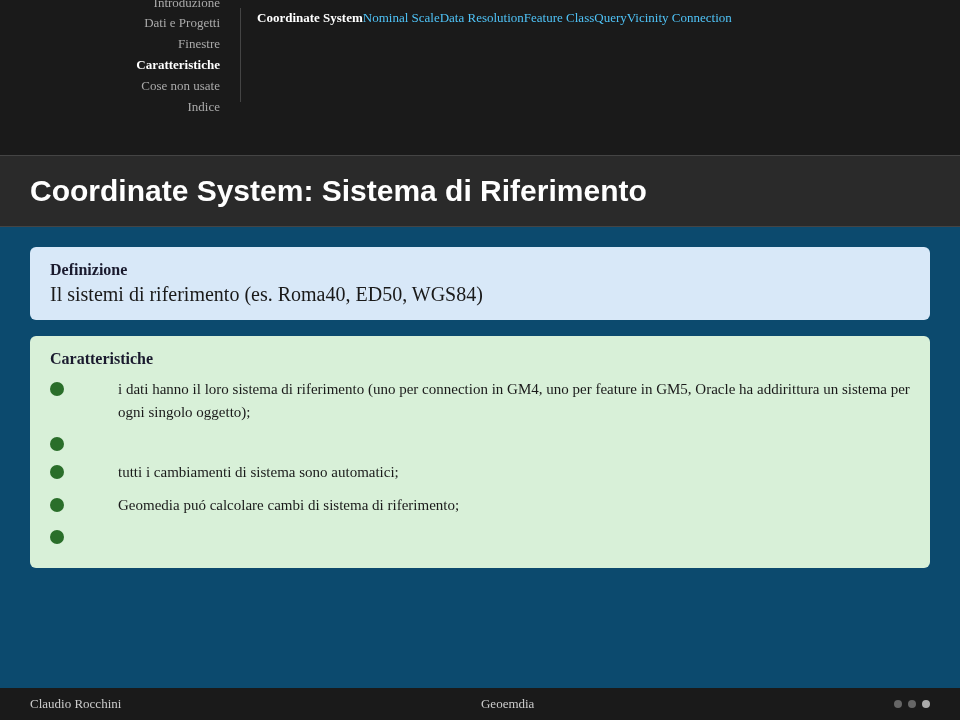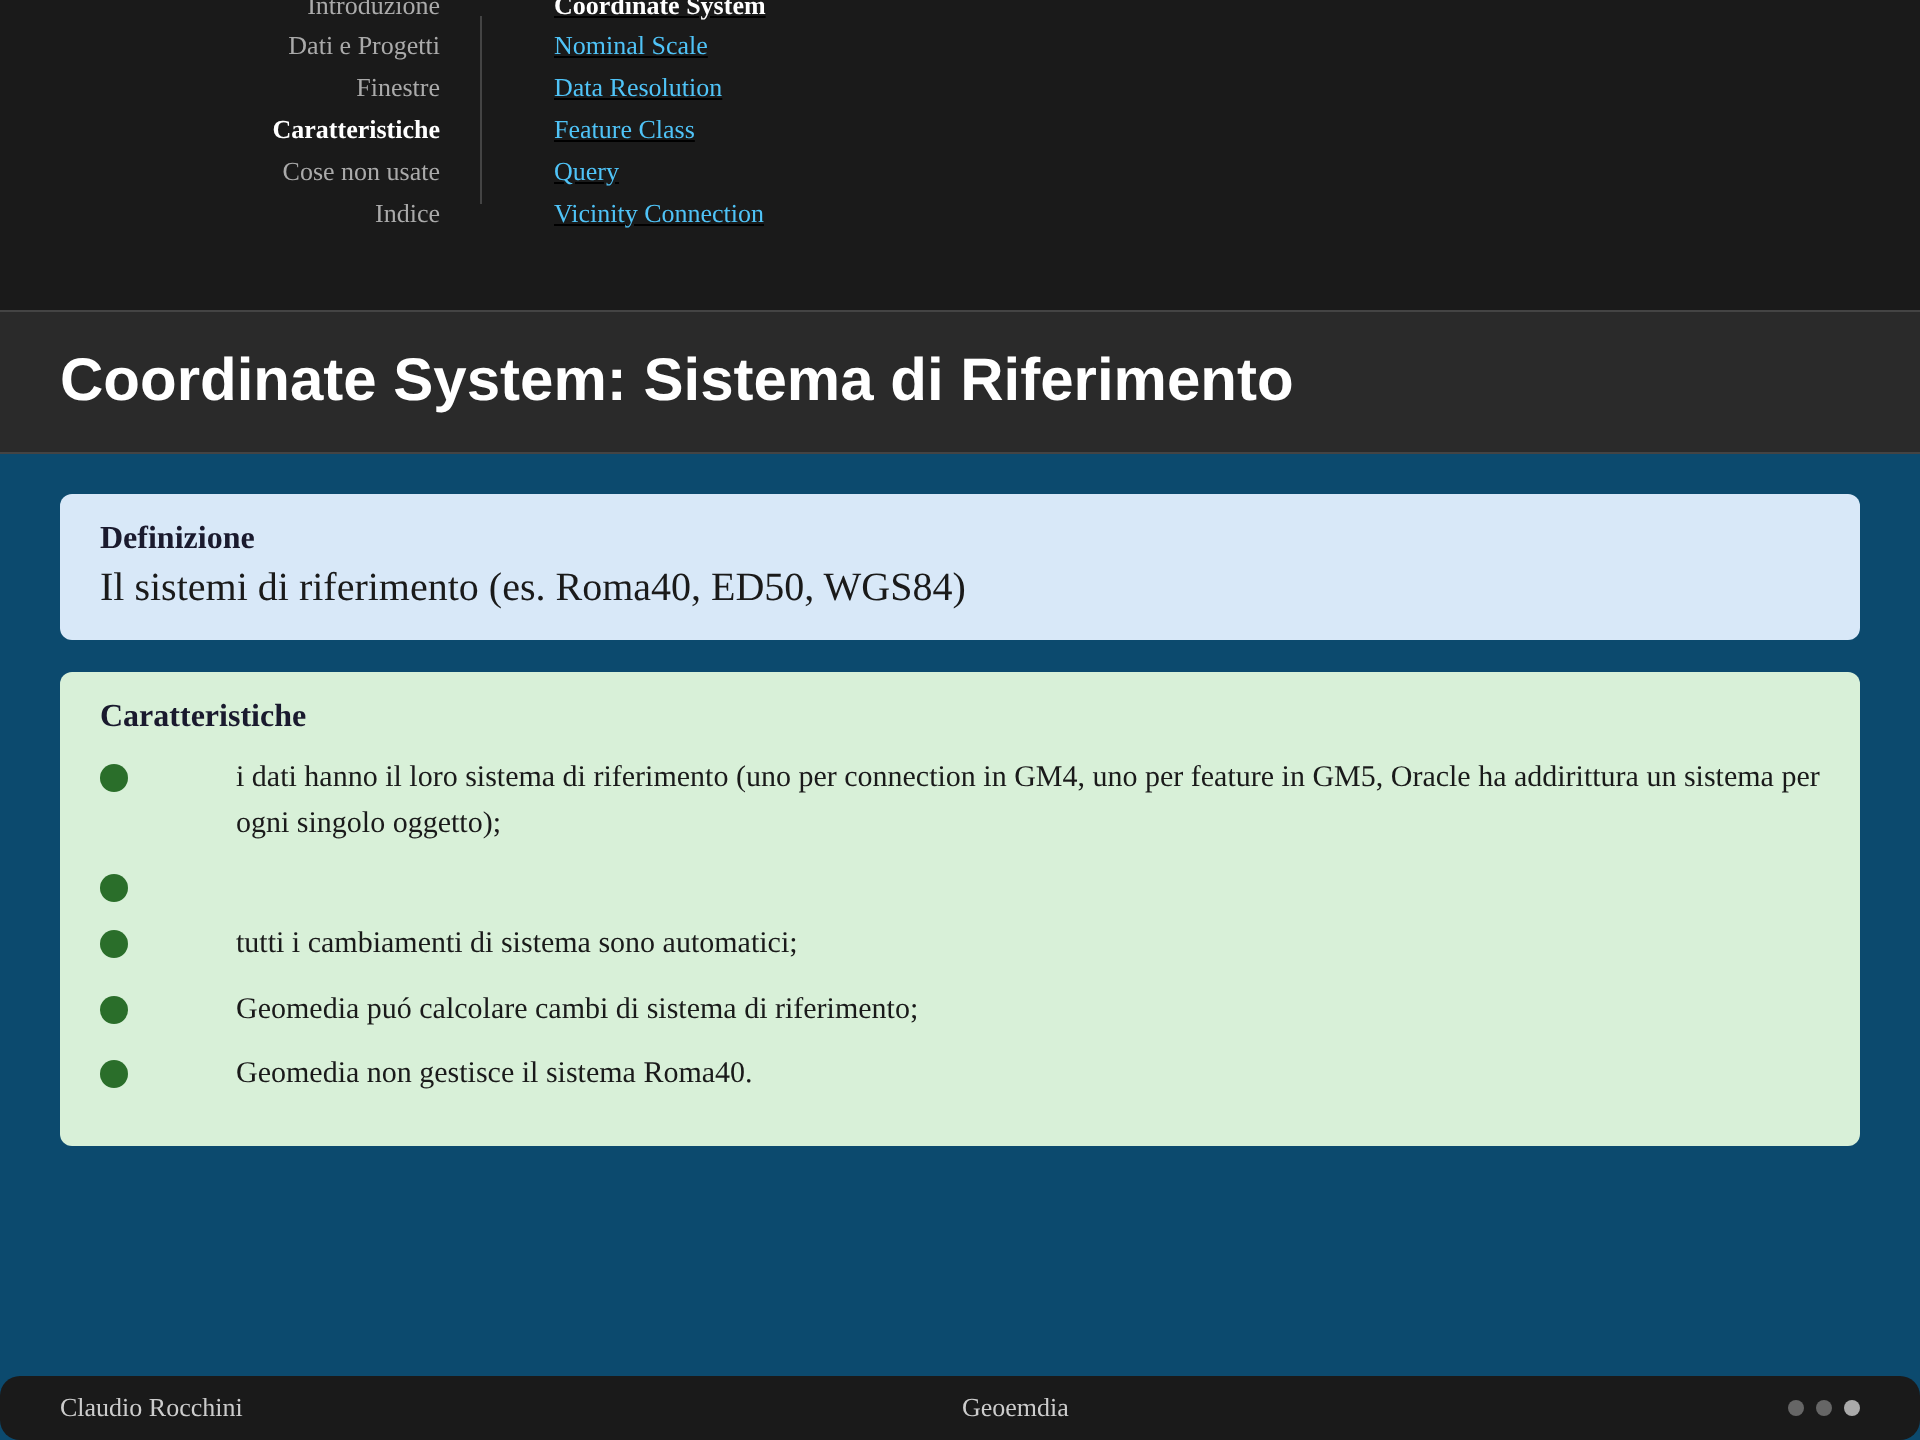--- a/index.html
+++ b/index.html
@@ -35,25 +35,23 @@
       text-decoration: none;
     }
 
     .nav-left a.active {
       color: #ffffff;
       font-weight: bold;
     }
 
     .nav-right {
       display: flex;
-      flex-direction: column;
       justify-content: center;
-      padding-left: 36px;
+      padding-left: 16px;
       border-left: 1px solid #444;
-      text-decoration: underline;
     }
 
     .nav-right a {
       color: #4fc3f7;
       font-size: 13px;
       line-height: 1.6;
       text-decoration: none;
     }
 
     .nav-right a.active {
@@ -148,21 +146,20 @@
     .footer {
       background: #1a1a1a;
       display: flex;
       justify-content: space-between;
       align-items: center;
       padding: 8px 30px;
       position: absolute;
       bottom: 0;
       left: 0;
       right: 0;
-      border-radius: 10px;
     }
 
     .footer-left {
       color: #cccccc;
       font-size: 13px;
     }
 
     .footer-center {
       color: #cccccc;
       font-size: 13px;
@@ -243,21 +240,20 @@
           <li>
             <span class="bullet-icon"></span>
             <span>tutti i cambiamenti di sistema sono automatici;</span>
           </li>
           <li>
             <span class="bullet-icon"></span>
             <span>Geomedia puó calcolare cambi di sistema di riferimento;</span>
           </li>
           <li>
             <span class="bullet-icon"></span>
-            <span>Geomedia non gestisce il sistema Roma40.</span>
           </li>
         </ul>
     </div>
   </div>
 
   <div class="footer">
     <span class="footer-left">Claudio Rocchini</span>
     <span class="footer-center">Geoemdia</span>
     <div class="footer-right">
       <span class="nav-dot"></span>

